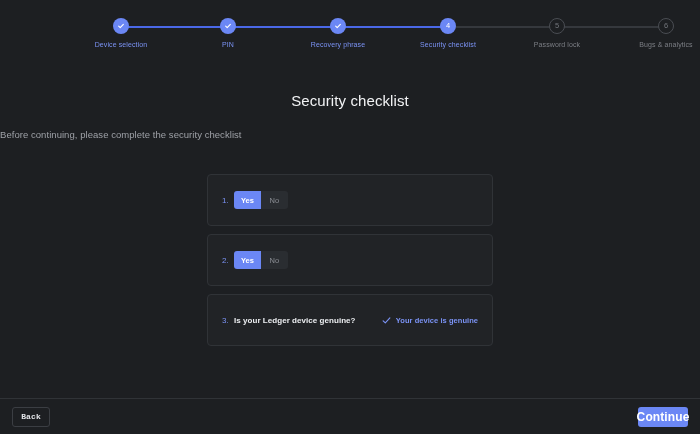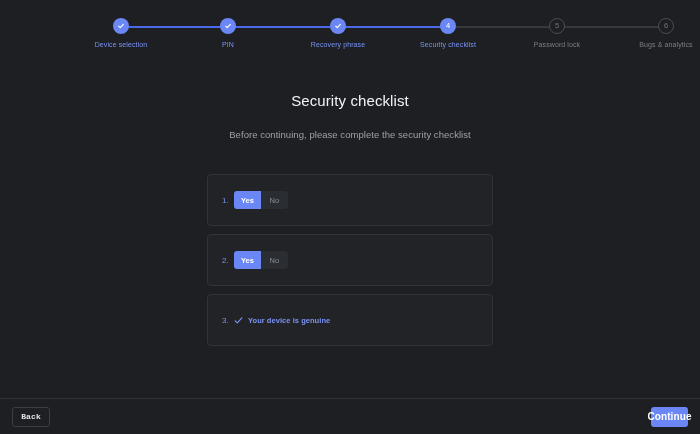--- a/index.html
+++ b/index.html
@@ -97,21 +97,20 @@
 
   .page-title {
     text-align: center;
     font-size: 15px;
     font-weight: 400;
     color: #f2f3f5;
     letter-spacing: 0.1px;
   }
 
   .page-subtitle {
-    text-align: center;
     font-size: 9.5px;
     color: #9ea1a7;
     margin-top: 20px;
     letter-spacing: 0.05px;
   }
 
   .checklist {
     width: 286px;
     margin: 34px auto 0 auto;
     display: flex;
@@ -208,24 +207,24 @@
     align-items: center;
     justify-content: center;
     font-family: Liberation Mono, monospace;
     letter-spacing: 0.1px;
   }
 
   .btn-continue {
     background: #6b87f5;
     color: #ffffff;
     border: none;
-    font-size: 10px;
+    font-size: 12px;
     font-weight: bold;
     border-radius: 3px;
-    width: 37px;
+    width: 50px;
     height: 20px;
     display: flex;
     align-items: center;
     justify-content: center;
     font-family: "Liberation Sans", sans-serif;
     letter-spacing: 0.1px;
   }
 </style>
 </head>
 <body>
@@ -302,20 +301,21 @@
     <div class="check-card">
       <span class="check-index">2.</span>
       <div class="toggle">
         <div class="toggle-opt on">Yes</div>
         <div class="toggle-opt off">No</div>
       </div>
     </div>
 
     <div class="check-card">
       <span class="check-index">3.</span>
+      <span class="check-question">Is your Ledger device genuine?</span>
       <div class="genuine">
         <span>
           <svg width="9" height="9" viewBox="0 0 12 12">
               <path d="M1.5 6.4 L4.4 9.2 L10.5 2.6" stroke="#7b93f5" stroke-width="1.5" fill="none" stroke-linecap="round" stroke-linejoin="round"></path>
             </svg>
         </span>
         <span>Your device is genuine</span>
       </div>
     </div>
 

